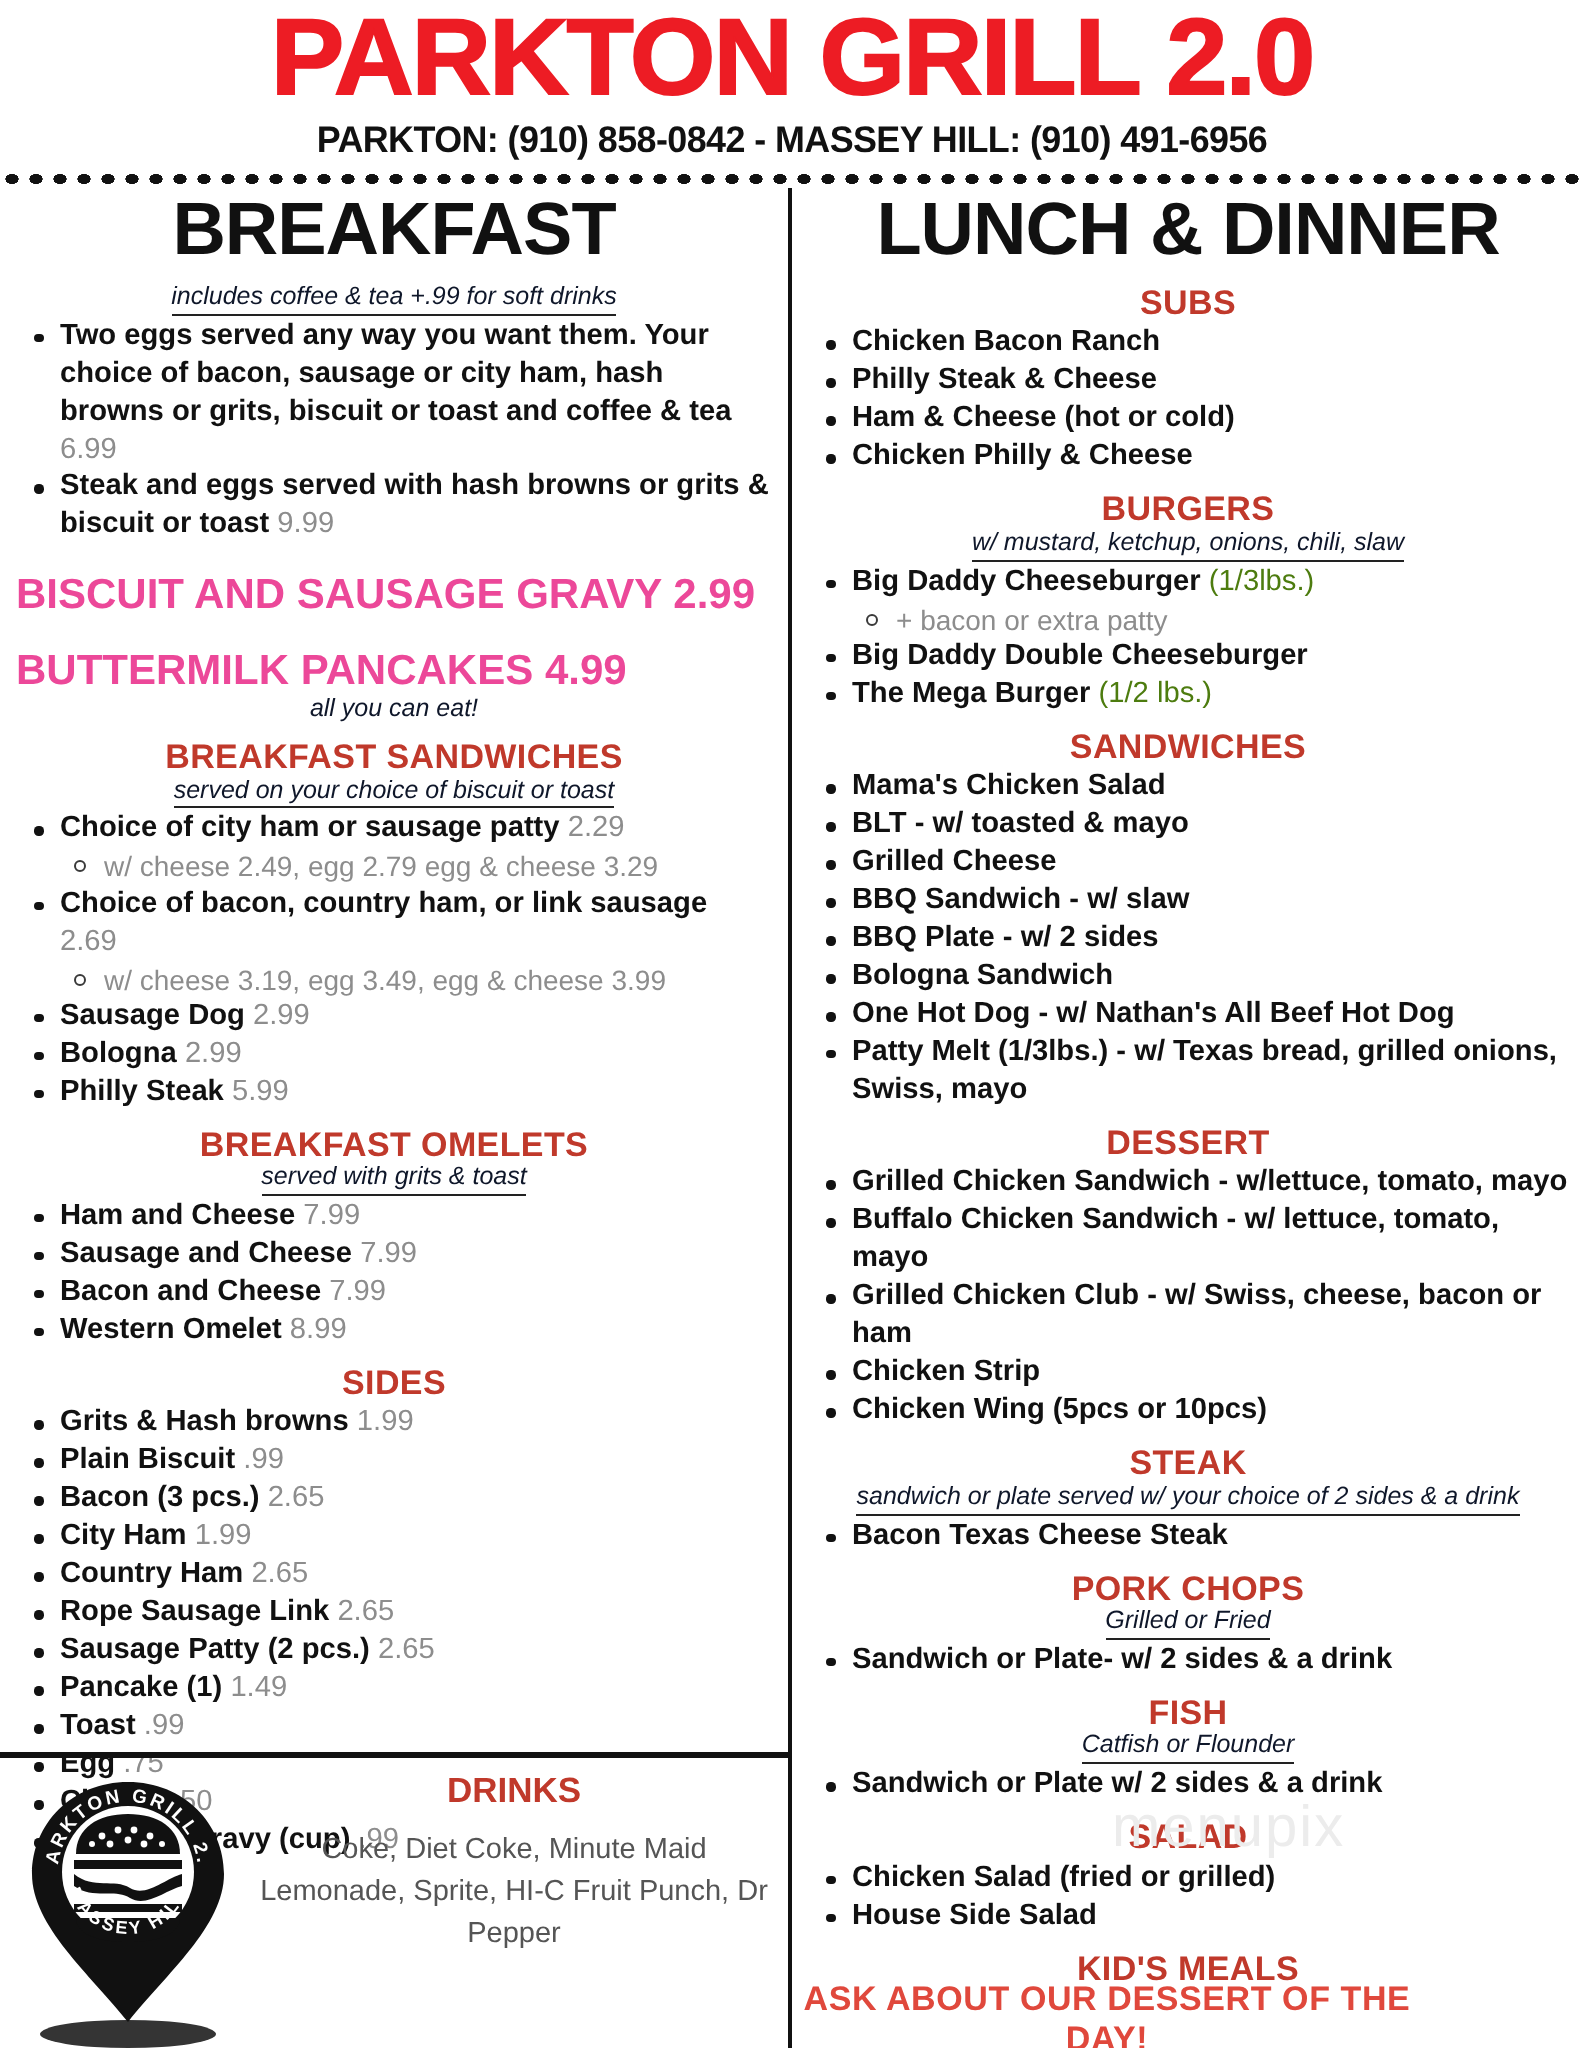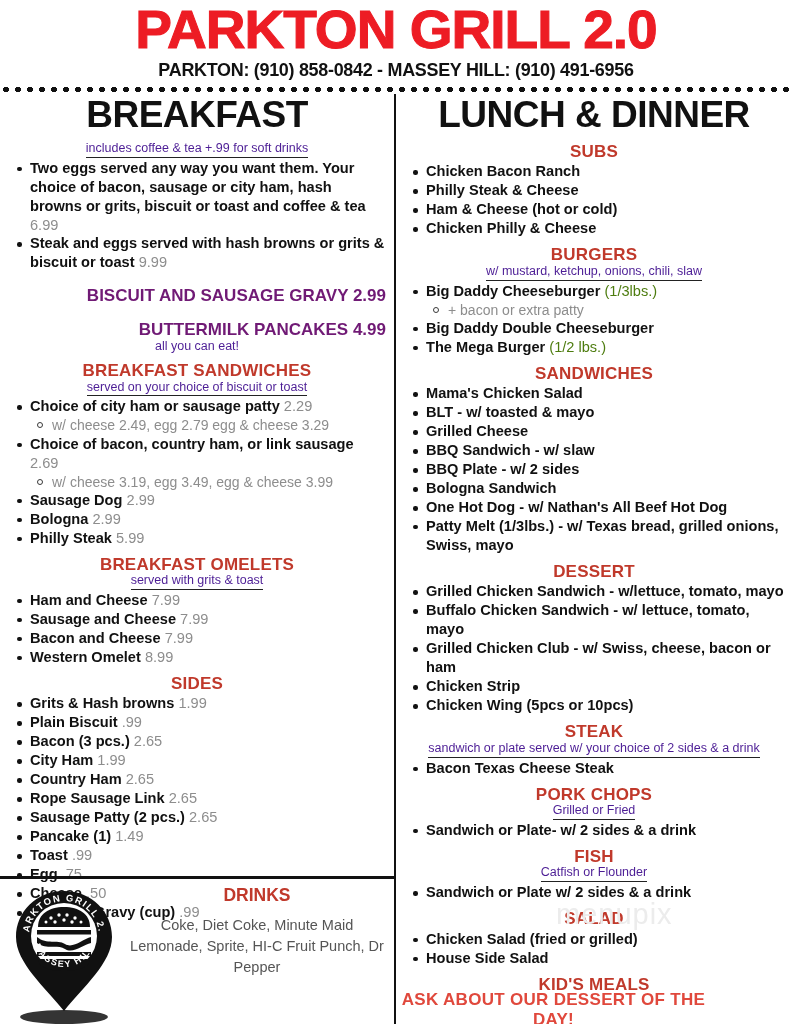--- a/index.html
+++ b/index.html
@@ -74,37 +74,38 @@
   .sect-head {
     text-align: center;
     font-weight: bold;
     color: #C0392B;
     font-size: 17px;
     letter-spacing: 0.2px;
     line-height: 1.15;
   }
   .sect-sub {
     text-align: center;
+    font-style: italic;
     font-size: 12.5px;
-    color: #4c1d95;
+    color: #0f172a;
     line-height: 1.1;
     display: block;
   }
   .sect-sub.u {
     display: table;
     margin: 0 auto;
     border-bottom: 1.3px solid #222;
     padding-bottom: 1px;
   }
 
   .redline {
-    text-align: right;
-    font-weight: bold;
-    color: #701a75;
-    font-size: 17px;
+    text-align: left;
+    font-weight: bold;
+    color: #ec4899;
+    font-size: 21px;
   }
 
   
   ul.items {
     list-style: none;
     margin: 1px 0 0 0;
     padding: 0;
   }
   ul.items > li {
     position: relative;

